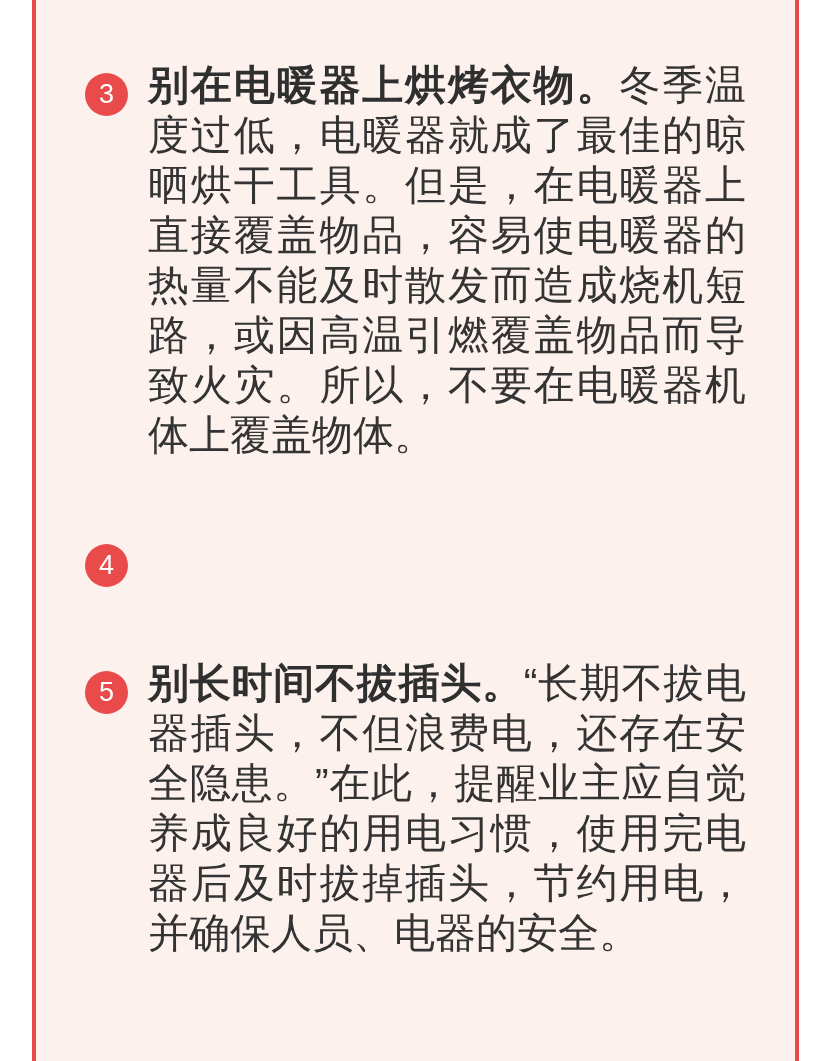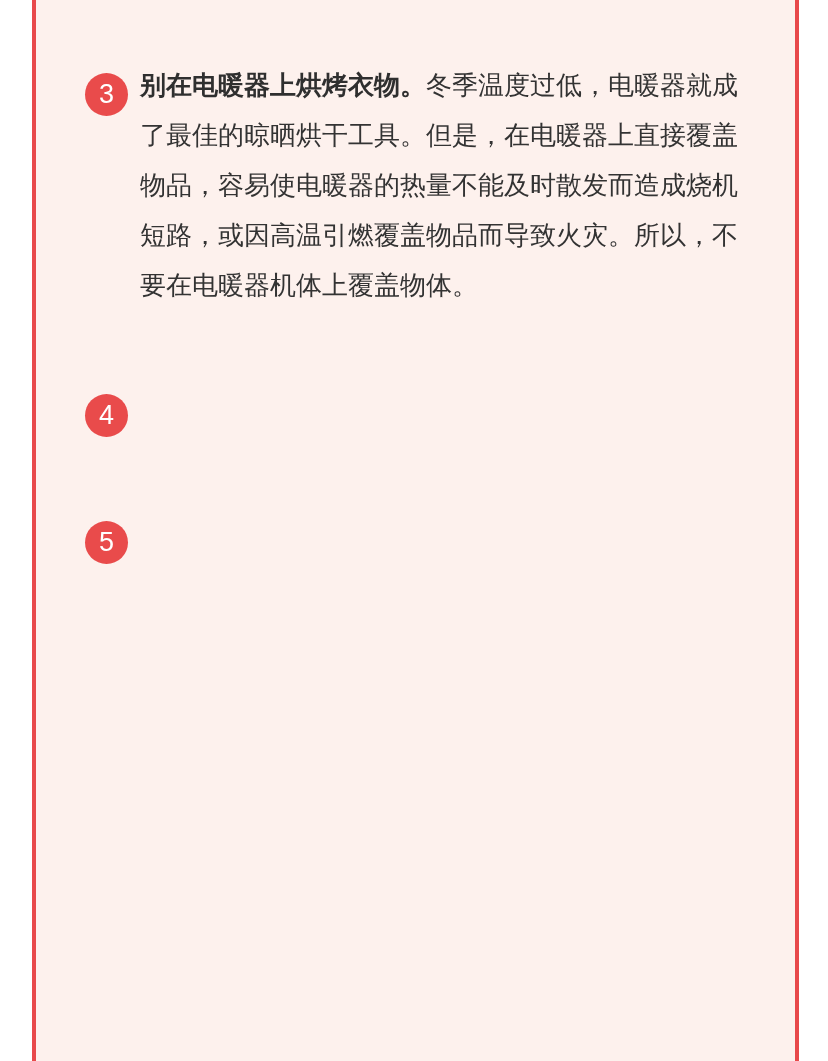--- a/index.html
+++ b/index.html
@@ -41,22 +41,22 @@
     border-radius: 50%;
     background: #e94b4b;
     color: #ffffff;
     font-size: 27px;
     line-height: 43px;
     text-align: center;
     font-weight: 400;
   }
   .tip-text {
     width: 598px;
-    margin-left: 12px;
-    font-size: 26px;
+    margin-left: 20px;
+    font-size: 41px;
     line-height: 50px;
     color: #333333;
     text-align: justify;
     letter-spacing: 0;
     word-break: normal;
   }
   .tip-text strong {
     font-weight: 700;
     color: #2f2f2f;
   }
@@ -71,16 +71,17 @@
       <div class="badge">3</div>
       <p class="tip-text"><strong>别在电暖器上烘烤衣物。</strong><span>冬季温度过低，电暖器就成了最佳的晾晒烘干工具。但是，在电暖器上直接覆盖物品，容易使电暖器的热量不能及时散发而造成烧机短路，或因高温引燃覆盖物品而导致火灾。所以，不要在电暖器机体上覆盖物体。</span></p>
     </section>
 
     <section class="tip">
       <div class="badge">4</div>
     </section>
 
     <section class="tip">
       <div class="badge">5</div>
+      <p class="tip-text"><strong>别长时间不拔插头。</strong><span>“长期不拔电器插头，不但浪费电，还存在安全隐患。”在此，提醒业主应自觉养成良好的用电习惯，使用完电器后及时拔掉插头，节约用电，并确保人员、电器的安全。</span></p>
     </section>
 
   </div>
 </div>
 
 </body></html>

